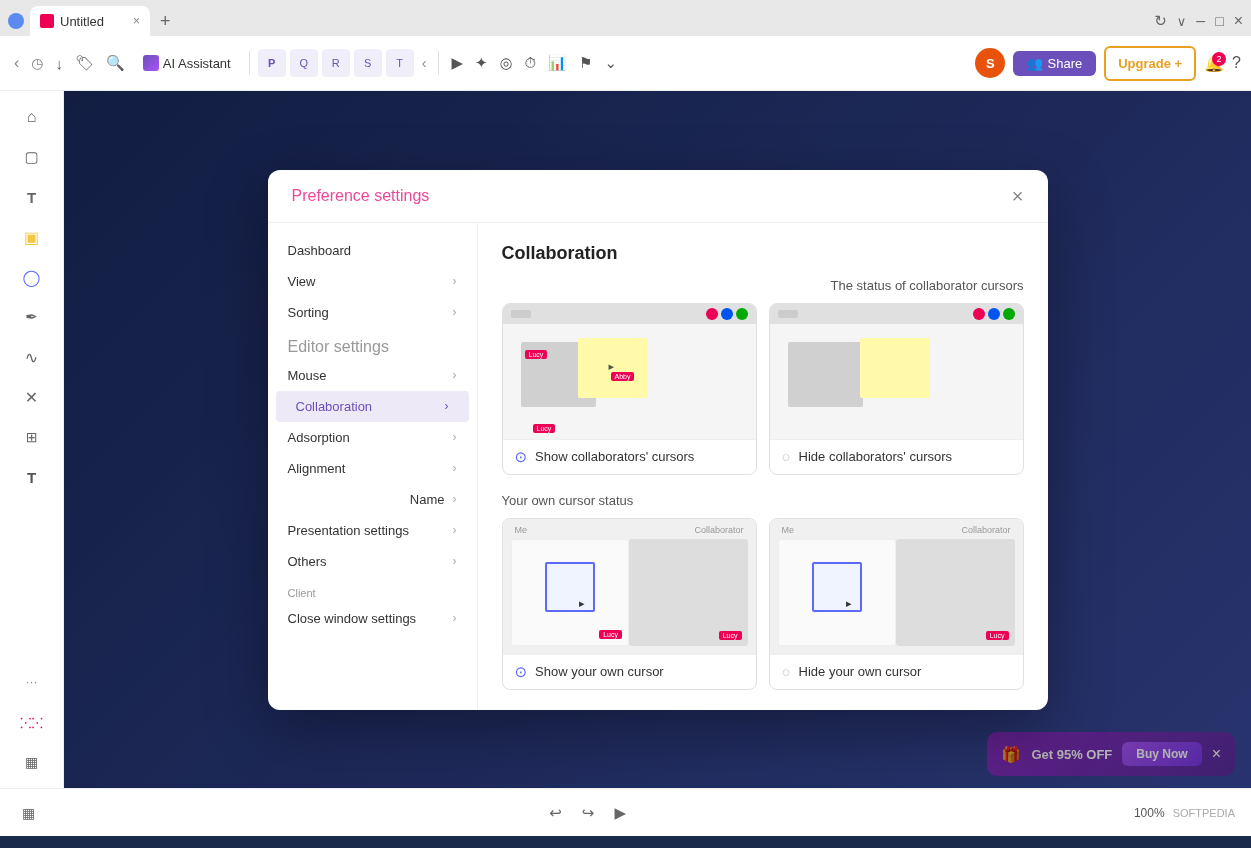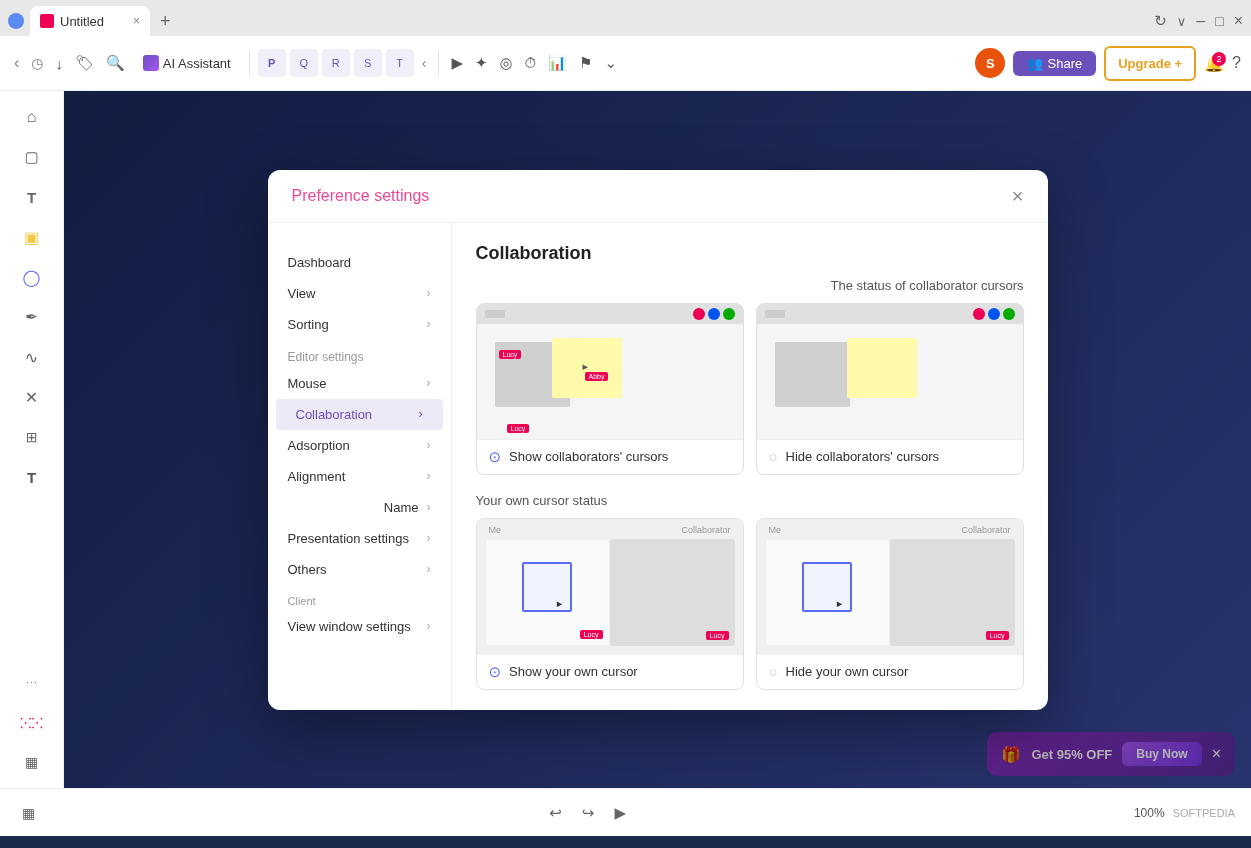--- a/index.html
+++ b/index.html
@@ -100,33 +100,33 @@
 
       <div style="background:white;border-radius:12px;width:780px;display:flex;flex-direction:column;box-shadow:0 20px 60px rgba(0,0,0,0.35);overflow:hidden;max-height:560px;">
 
         <div style="display:flex;align-items:center;justify-content:space-between;padding:16px 24px;border-bottom:1px solid #eee;">
           <span style="font-size:16px;font-weight:400;color:#ec4899;">Preference settings</span>
           <button style="background:none;border:none;cursor:pointer;color:#888;font-size:20px;line-height:1;">×</button>
         </div>
 
         <div style="display:flex;flex:1;overflow:hidden;min-height:480px;">
 
-          <div style="width:184px;border-right:1px solid #eee;padding:24px 0;overflow-y:auto;flex-shrink:0;">
+          <div style="width:210px;border-right:1px solid #eee;padding:12px 0;overflow-y:auto;flex-shrink:0;">
             <div style="display:flex;align-items:center;justify-content:space-between;padding:8px 20px;cursor:pointer;font-size:13px;color:#333;">
               <span>Dashboard</span>
             </div>
             <div style="display:flex;align-items:center;justify-content:space-between;padding:8px 20px;cursor:pointer;font-size:13px;color:#333;">
               <span>View</span>
               <span style="color:#aaa;font-size:12px;">›</span>
             </div>
             <div style="display:flex;align-items:center;justify-content:space-between;padding:8px 20px;cursor:pointer;font-size:13px;color:#333;">
               <span>Sorting</span>
               <span style="color:#aaa;font-size:12px;">›</span>
             </div>
-            <div style="font-size:12px;color:#999;padding:10px 20px 4px;">
+            <div style="font-size:16px;color:#999;padding:10px 20px 4px;">
               <span>Editor settings</span>
             </div>
             <div style="display:flex;align-items:center;justify-content:space-between;padding:8px 20px;cursor:pointer;font-size:13px;color:#333;">
               <span>Mouse</span>
               <span style="color:#aaa;font-size:12px;">›</span>
             </div>
             <div style="display:flex;align-items:center;justify-content:space-between;padding:8px 20px;cursor:pointer;font-size:13px;color:#6b4fbb;font-weight:500;background:#ede9f7;border-radius:4px;margin:0 8px;">
               <span>Collaboration</span>
               <span style="color:#6b4fbb;font-size:12px;">›</span>
             </div>
@@ -147,21 +147,21 @@
               <span style="color:#aaa;font-size:12px;">›</span>
             </div>
             <div style="display:flex;align-items:center;justify-content:space-between;padding:8px 20px;cursor:pointer;font-size:13px;color:#333;">
               <span>Others</span>
               <span style="color:#aaa;font-size:12px;">›</span>
             </div>
             <div style="font-size:11px;color:#999;padding:10px 20px 4px;">
               <span>Client</span>
             </div>
             <div style="display:flex;align-items:center;justify-content:space-between;padding:8px 20px;cursor:pointer;font-size:13px;color:#333;">
-              <span>View window settings</span>
+              <span>Close window settings</span>
               <span style="color:#aaa;font-size:12px;">›</span>
             </div>
           </div>
 
           <div style="flex:1;padding:20px 24px;overflow-y:auto;">
             <h2 style="font-size:18px;font-weight:600;color:#222;margin-bottom:14px;">Collaboration</h2>
 
             <p style="font-size:13px;color:#555;margin-bottom:10px;text-align:right;">The status of collaborator cursors</p>
 
             <div style="display:grid;grid-template-columns:1fr 1fr;gap:12px;margin-bottom:18px;">

